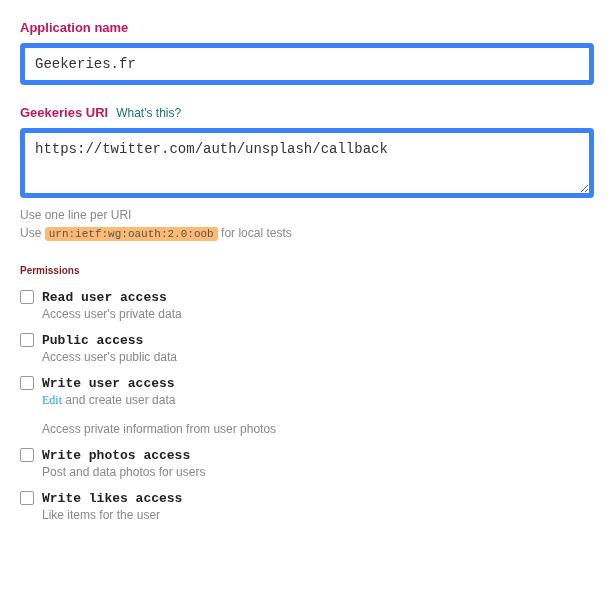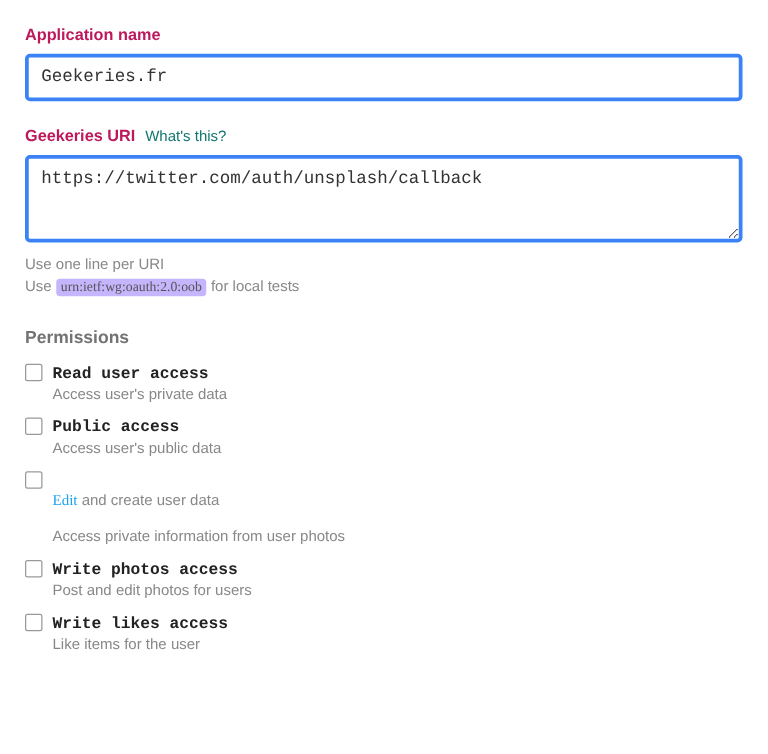--- a/index.html
+++ b/index.html
@@ -43,21 +43,21 @@
 
     .whats-this {
       font-size: 12px;
       color: #0f766e;
       text-decoration: none;
       cursor: pointer;
     }
 
     .text-input {
       width: 100%;
-      border: 3px solid #3b82f6;
+      border: 5px solid #3b82f6;
       border-radius: 4px;
       padding: 8px 10px;
       font-size: 14px;
       font-family: "Courier New", Courier, monospace;
       color: #333333;
       outline: none;
     }
 
     textarea.text-input {
       resize: vertical;
@@ -66,36 +66,36 @@
     }
 
     .hint-text {
       font-size: 12px;
       color: #888888;
       margin-top: 5px;
       line-height: 1.5;
     }
 
     .hint-code {
-      background: #c4b5fd;
+      background: #fdba74;
       padding: 1px 4px;
       border-radius: 3px;
-      font-family: Liberation Serif, serif;
+      font-family: Liberation Mono, monospace;
       font-size: 11px;
       color: #555555;
     }
 
     .permissions-section {
       margin-top: 22px;
     }
 
     .permissions-title {
-      font-size: 14px;
+      font-size: 10px;
       font-weight: 600;
-      color: #737373;
+      color: #7f1d1d;
       margin-bottom: 14px;
     }
 
     .permission-item {
       margin-bottom: 12px;
       display: flex;
       flex-direction: column;
     }
 
     .permission-row {
@@ -174,36 +174,37 @@
     <div class="permission-row">
       <input type="checkbox" class="permission-checkbox" style="">
       <span class="permission-name">Public access</span>
     </div>
     <div class="permission-desc">Access user's public data</div>
   </div>
 
   <div class="permission-item">
     <div class="permission-row">
       <input type="checkbox" class="permission-checkbox" style="">
+      <span class="permission-name">Write user access</span>
     </div>
     <div class="permission-desc">
       <span class="edit-link">Edit</span> and create user data
     </div>
   </div>
 
   <div class="permission-item">
     <div class="permission-desc">Access private information from user photos</div>
   </div>
 
   <div class="permission-item">
     <div class="permission-row">
       <input type="checkbox" class="permission-checkbox" style="">
       <span class="permission-name">Write photos access</span>
     </div>
-    <div class="permission-desc">Post and edit photos for users</div>
+    <div class="permission-desc">Post and data photos for users</div>
   </div>
 
   <div class="permission-item">
     <div class="permission-row">
       <input type="checkbox" class="permission-checkbox" style="">
       <span class="permission-name">Write likes access</span>
     </div>
     <div class="permission-desc">Like items for the user</div>
   </div>
 </div>

